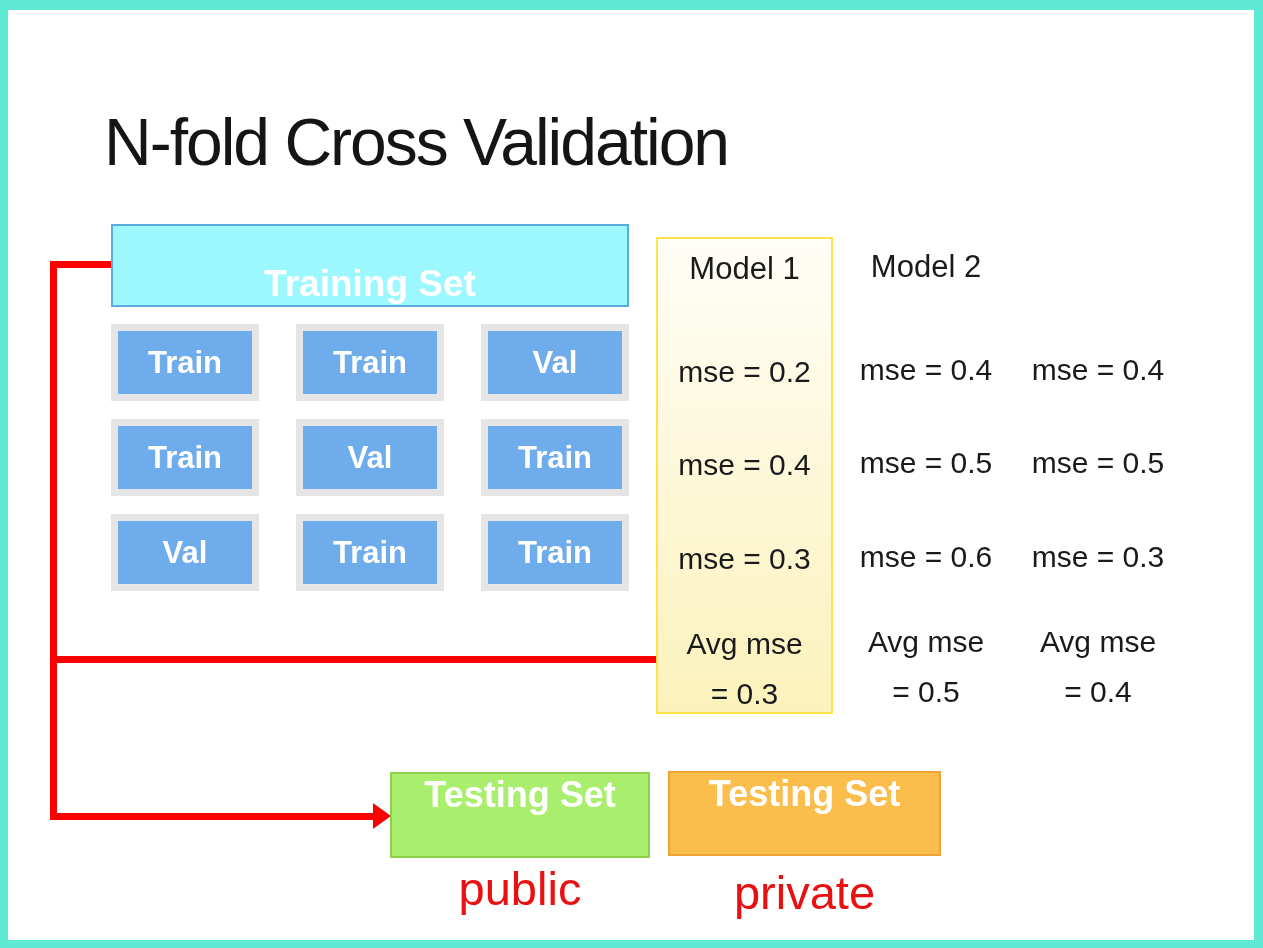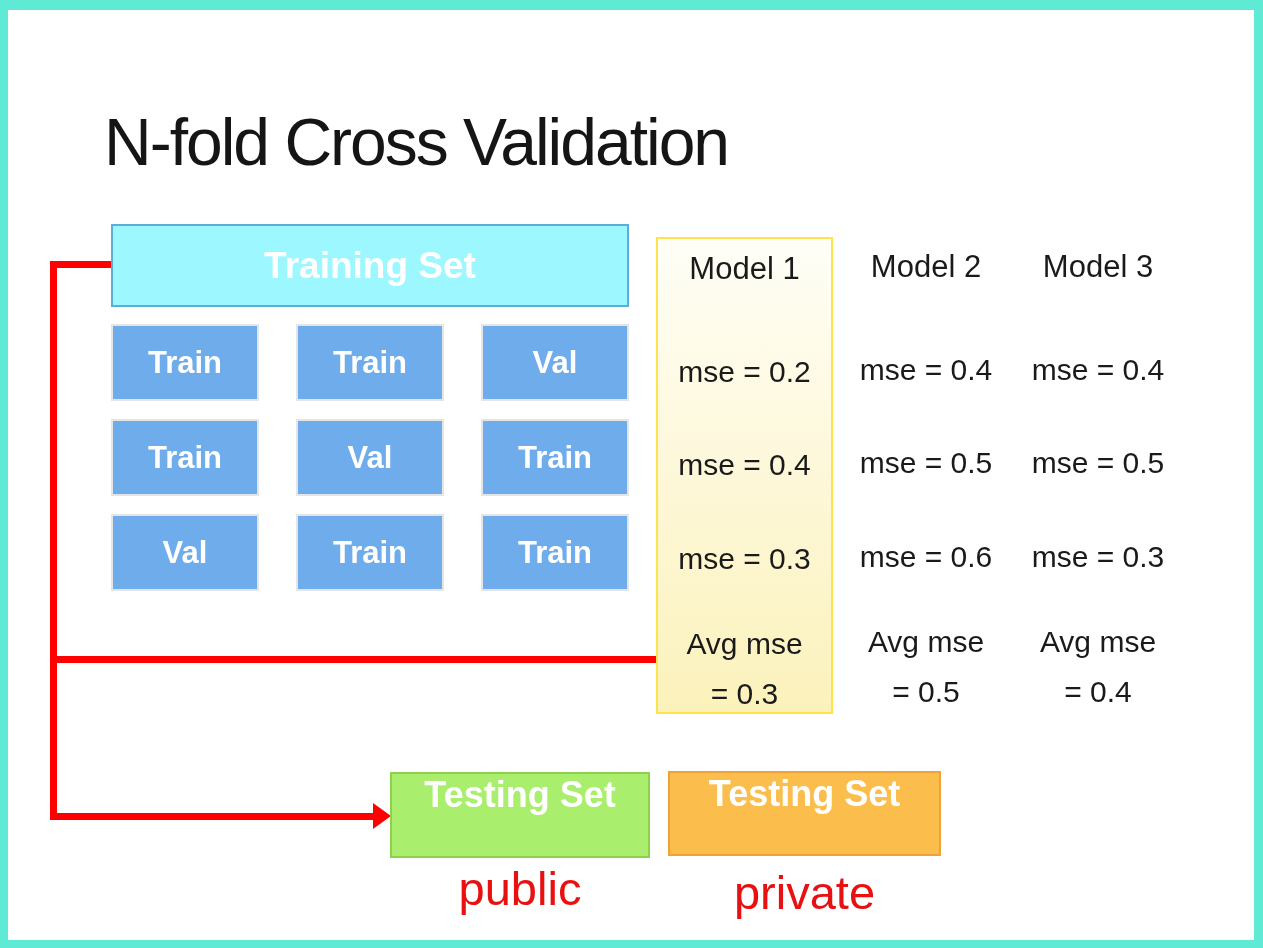--- a/index.html
+++ b/index.html
@@ -19,32 +19,32 @@
   .slide-title{
     left:104px;top:104px;width:760px;height:80px;
     font-size:66px;font-weight:300;letter-spacing:-2px;
     color:#151515;white-space:nowrap;
   }
   
   .training-box{
     left:111px;top:224px;width:518px;height:83px;
     background:#9df7ff;border:2px solid #5badde;
     box-sizing:border-box;
-    display:flex;align-items:center;justify-content:center;
+    display:flex;align-items:flex-end;justify-content:center;
     color:#ffffff;font-size:37px;font-weight:600;
   }
   .fold-grid{
     left:111px;top:324px;width:518px;height:267px;
     display:grid;
     grid-template-columns:148px 148px 148px;
     grid-template-rows:77px 77px 77px;
     column-gap:37px;row-gap:18px;
   }
   .fold-cell{
-    background:#6faceb;border:2px solid #e5e5e5;
+    background:#6faceb;border:7px solid #e5e5e5;
     box-sizing:border-box;
     display:flex;align-items:center;justify-content:center;
     color:#ffffff;font-size:31px;font-weight:600;
   }
   
   .model-col{top:237px;height:477px;}
   .model-col .row{
     position:absolute;left:0;width:100%;
     text-align:center;color:#1a1a1a;font-size:30px;white-space:nowrap;
   }
@@ -139,21 +139,20 @@
     <div class="row mse1">mse = 0.4</div>
     <div class="row mse2">mse = 0.5</div>
     <div class="row mse3">mse = 0.6</div>
     <div class="row avg">
       <div>Avg mse</div>
       <div>= 0.5</div>
     </div>
   </div>
 
   <div class="abs model-col col3">
-    <div class="row header">Model 3</div>
     <div class="row mse1">mse = 0.4</div>
     <div class="row mse2">mse = 0.5</div>
     <div class="row mse3">mse = 0.3</div>
     <div class="row avg">
       <div>Avg mse</div>
       <div>= 0.4</div>
     </div>
   </div>
 
   <div class="abs testing-box testing-public">

